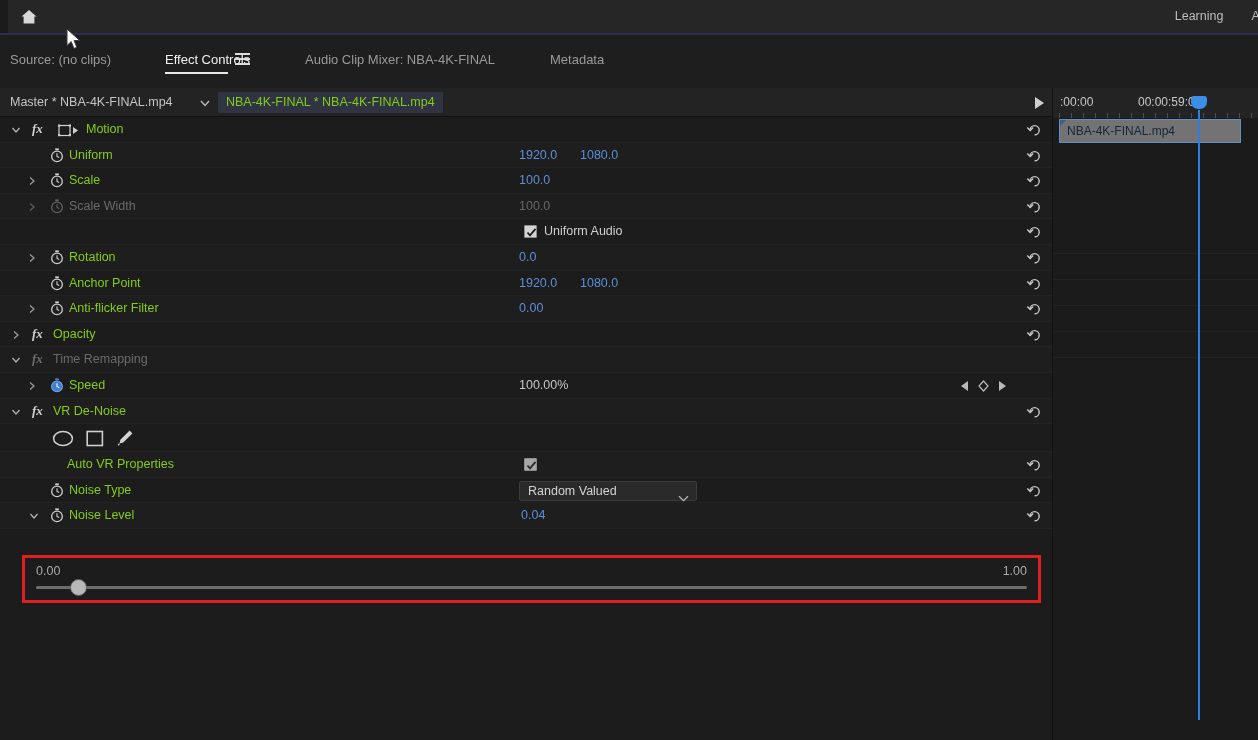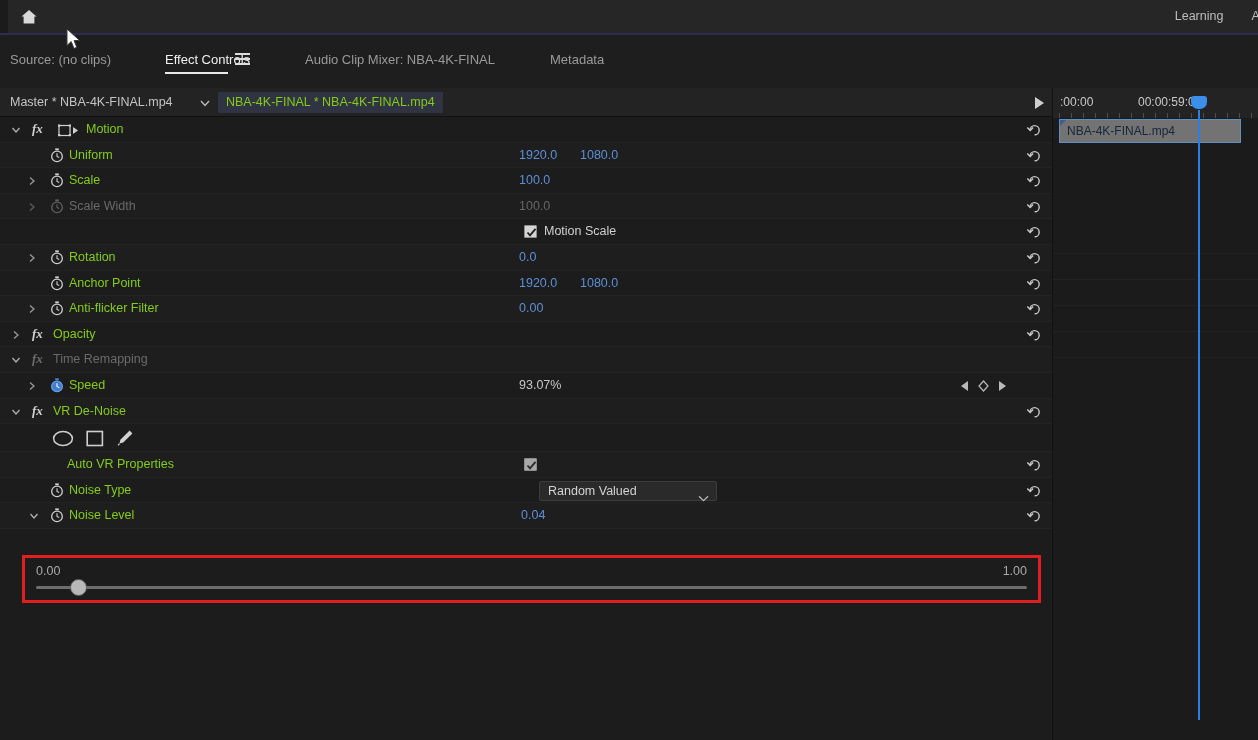--- a/index.html
+++ b/index.html
@@ -111,21 +111,21 @@
 
   .checkbox {
     position: absolute; width: 13px; height: 13px; top: 6px;
     background: #d4d4d4; border: 1px solid #8d8d8d; border-radius: 1px; cursor: pointer;
   }
   .checkbox svg { position: absolute; left: 1px; top: 1px; }
   .cb-label { position: absolute; top: 5px; font-size: 12.5px; color: #cfcfcf; }
 
   .dropdown {
     position: absolute; top: 3px; height: 20px; background: #2a2a2a;
-    border: 1px solid #3c3c3c; border-radius: 2px; cursor: pointer; margin-left: 20px;
+    border: 1px solid #3c3c3c; border-radius: 2px; cursor: pointer;
   }
   .dd-text { position: absolute; left: 8px; top: 2px; font-size: 12.5px; color: #d2d2d2; }
   .dd-arrow { position: absolute; right: 7px; top: 6px; }
 
   .kf-nav { position: absolute; top: 5px; display: flex; align-items: center; gap: 9px; }
   .kf-nav div { cursor: pointer; }
 
   .mask-tools { position: absolute; top: 4px; display: flex; align-items: center; gap: 12px; }
   .mask-tools > * { cursor: pointer; }
 
@@ -331,21 +331,21 @@
         </svg>
     </div>
   </div>
 
   <div class="row">
     <div class="checkbox" style="left:524px;">
       <svg width="11" height="11" viewBox="0 0 11 11">
           <path d="M1.5 5.5 L4 8.4 L9.5 1.8" stroke="#1d1d1d" stroke-width="1.8" fill="none"></path>
         </svg>
     </div>
-    <div class="cb-label" style="left:544px;">Motion Scale</div>
+    <div class="cb-label" style="left:544px;">Uniform Audio</div>
     <div class="reset-btn">
       <svg width="17" height="17" viewBox="0 0 17 17">
           <path d="M4 9.2 A4.6 4.6 0 1 1 8.6 13.8" stroke="#cacaca" stroke-width="1.4" fill="none"></path>
           <path d="M1.3 6.6 L4.2 9.6 L7.1 6.6" stroke="#cacaca" stroke-width="1.4" fill="none"></path>
         </svg>
     </div>
   </div>
 
   <div class="row alt">
     <div class="twisty" style="left:26px;">
@@ -446,21 +446,21 @@
     </div>
     <div class="stopwatch" style="left:50px;">
       <svg width="14" height="15" viewBox="0 0 14 15">
         <rect x="5.2" y="0.4" width="3.6" height="1.8" fill="#4a86d8"></rect>
         <circle cx="7" cy="8.4" r="5.4" fill="#3f7fd0"></circle>
         <circle cx="7" cy="8.4" r="5.4" stroke="#6ea6e8" stroke-width="1.1" fill="none"></circle>
         <path d="M7 5.2 L7 8.4 L9.4 9.8" stroke="#e8f0fb" stroke-width="1.2" fill="none"></path>
       </svg>
     </div>
     <div class="row-label" style="left:69px;">Speed</div>
-    <div class="val plain" style="left:519px;">93.07%</div>
+    <div class="val plain" style="left:519px;">100.00%</div>
     <div class="kf-nav" style="left:960px;">
       <div>
         <svg width="9" height="12" viewBox="0 0 9 12">
             <path d="M8 1 L1 6 L8 11 Z" fill="#b9b9b9"></path>
           </svg>
       </div>
       <div>
         <svg width="11" height="12" viewBox="0 0 11 12">
             <path d="M5.5 1 L10 6 L5.5 11 L1 6 Z" stroke="#b9b9b9" stroke-width="1.2" fill="none"></path>
           </svg>

